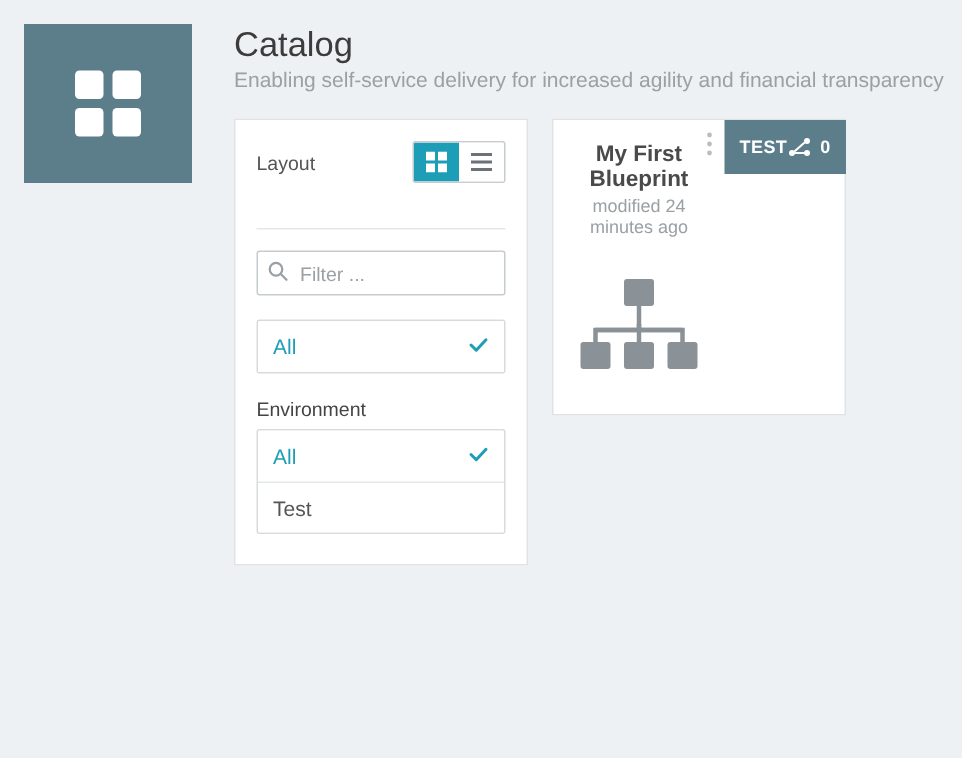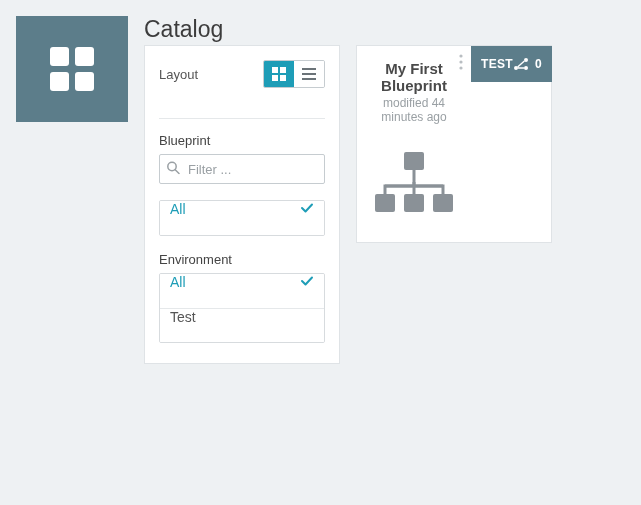--- a/index.html
+++ b/index.html
@@ -7,21 +7,21 @@
       font-family: -apple-system, BlinkMacSystemFont, "Segoe UI", Helvetica, Arial, sans-serif;
       background: #eef1f3;
       width: 641px;
       height: 505px;
       overflow: hidden;
       color: #333;
     }
     .page {
       display: flex;
       padding: 16px 12px 0 16px;
-      gap: 16px;
+      gap: 28px;
     }
     .brand-tile {
       width: 112px;
       height: 106px;
       background: #5c7d8a;
       display: flex;
       align-items: center;
       justify-content: center;
       flex-shrink: 0;
     }
@@ -116,21 +116,21 @@
       margin-bottom: 16px;
     }
     .option-list {
       border: 1px solid #d7dbde;
       border-radius: 2px;
       overflow: hidden;
     }
     .option-item {
       height: 34px;
       display: flex;
-      align-items: flex-start;
+      align-items: center;
       justify-content: space-between;
       padding: 0 10px;
       font-size: 14px;
       color: #555;
       background: #fff;
       cursor: pointer;
     }
     .option-item + .option-item { border-top: 1px solid #e5e8ea; }
     .option-item.selected { color: #1e9db7; font-weight: 500; }
     .check-icon { display:none; }
@@ -201,20 +201,21 @@
       <rect x="4" y="4" width="19" height="19" rx="3" fill="#ffffff"></rect>
       <rect x="29" y="4" width="19" height="19" rx="3" fill="#ffffff"></rect>
       <rect x="4" y="29" width="19" height="19" rx="3" fill="#ffffff"></rect>
       <rect x="29" y="29" width="19" height="19" rx="3" fill="#ffffff"></rect>
     </svg>
   </div>
 
   <div class="content">
     <div class="header">
       <h1>Catalog</h1>
+      <div class="subtitle">Enabling self-service delivery for increased agility and financial transparency</div>
     </div>
 
     <div class="body-row">
 
       <div class="panel">
         <div class="layout-row">
           <span class="label">Layout</span>
           <div class="toggle-group">
             <div class="toggle-btn active">
               <svg width="14" height="14" viewBox="0 0 14 14">
@@ -227,21 +228,20 @@
             <div class="toggle-btn">
               <svg width="14" height="12" viewBox="0 0 14 12">
                 <rect x="0" y="0" width="14" height="2" fill="#6b7378"></rect>
                 <rect x="0" y="5" width="14" height="2" fill="#6b7378"></rect>
                 <rect x="0" y="10" width="14" height="2" fill="#6b7378"></rect>
               </svg>
             </div>
           </div>
         </div>
 
-        <div class="section-label">Blueprint</div>
         <div class="filter-input-wrap">
           <span class="filter-icon">
             <svg width="14" height="14" viewBox="0 0 14 14">
               <circle cx="6" cy="6" r="4.2" fill="none" stroke="#9aa0a4" stroke-width="1.5"></circle>
               <line x1="9.2" y1="9.2" x2="13" y2="13" stroke="#9aa0a4" stroke-width="1.5" stroke-linecap="round"></line>
             </svg>
           </span>
           <input class="filter-input" type="text" placeholder="Filter ..." style="">
         </div>
 
@@ -280,21 +280,21 @@
       <div class="card">
         <div class="card-inner">
           <div class="card-menu">
             <svg width="4" height="16" viewBox="0 0 4 16">
               <circle cx="2" cy="2" r="1.6" fill="#b9bec2"></circle>
               <circle cx="2" cy="8" r="1.6" fill="#b9bec2"></circle>
               <circle cx="2" cy="14" r="1.6" fill="#b9bec2"></circle>
             </svg>
           </div>
           <div class="card-title">My First Blueprint</div>
-          <div class="card-sub">modified 44 minutes ago</div>
+          <div class="card-sub">modified 24 minutes ago</div>
           <div class="card-graphic">
             <svg width="90" height="70" viewBox="0 0 90 70">
               <rect x="35" y="4" width="20" height="18" rx="2" fill="#8a9197"></rect>
               <rect x="6" y="46" width="20" height="18" rx="2" fill="#8a9197"></rect>
               <rect x="35" y="46" width="20" height="18" rx="2" fill="#8a9197"></rect>
               <rect x="64" y="46" width="20" height="18" rx="2" fill="#8a9197"></rect>
               <path d="M45 22 V34 M16 46 V38 H74 V46 M45 34 V46" fill="none" stroke="#8a9197" stroke-width="3"></path>
               <path d="M16 38 H74" fill="none" stroke="#8a9197" stroke-width="3"></path>
               <line x1="45" y1="34" x2="45" y2="38" stroke="#8a9197" stroke-width="3"></line>
             </svg>

